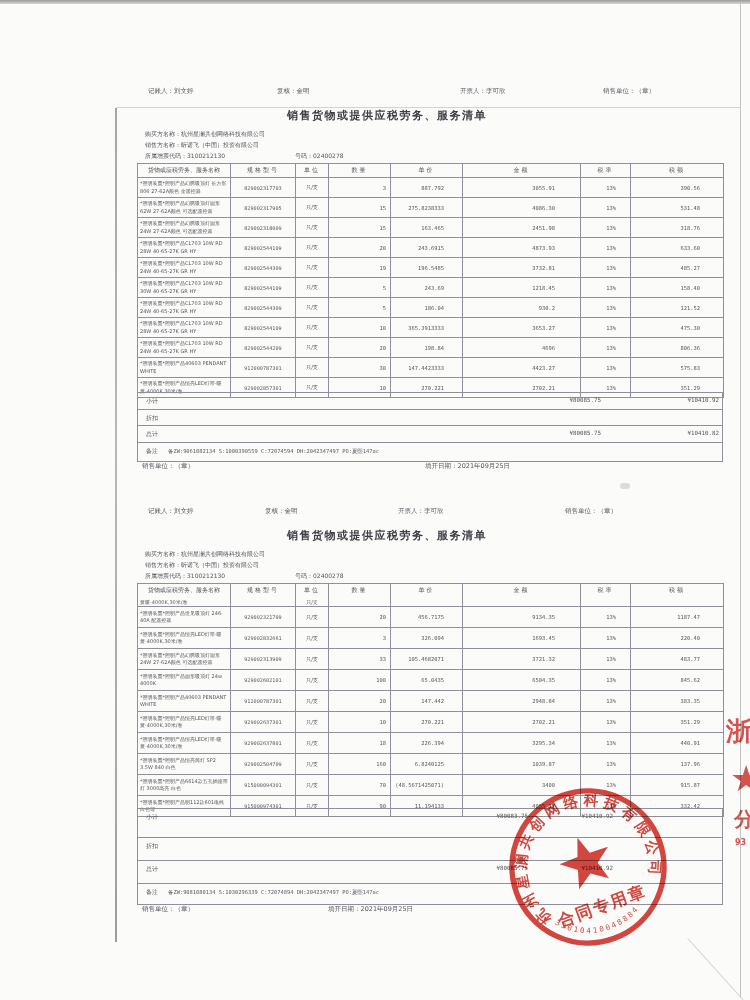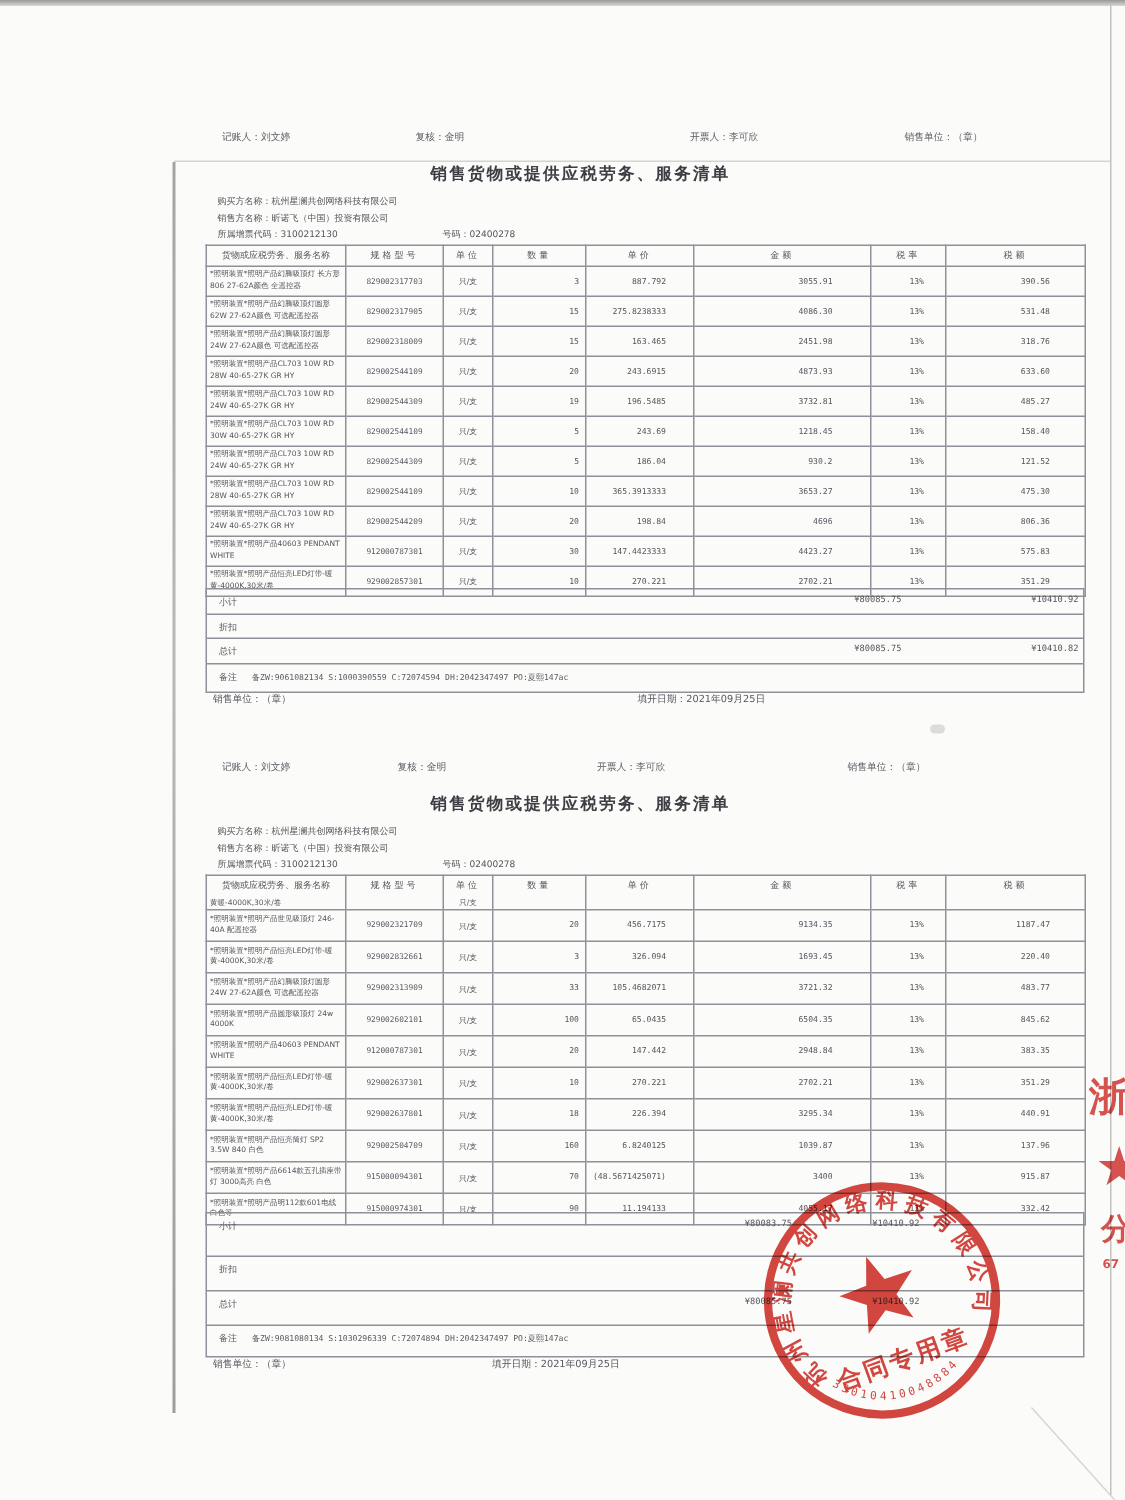--- a/index.html
+++ b/index.html
@@ -452,14 +452,14 @@
     <text font-size="7.5" fill="#cf2e26" letter-spacing="2.2" font-family="'DejaVu Sans Mono',monospace">
       <textPath href="#arcBot" startOffset="8%">33010410048884</textPath>
     </text>
   </svg>
 </div>
 
 <div class="edge-seal">
   <span class="e1">浙</span>
   <span class="e2">★</span>
   <span class="e3">分</span>
-  <span class="e4">67</span>
+  <span class="e4">93</span>
 </div>
 
 </body></html>

